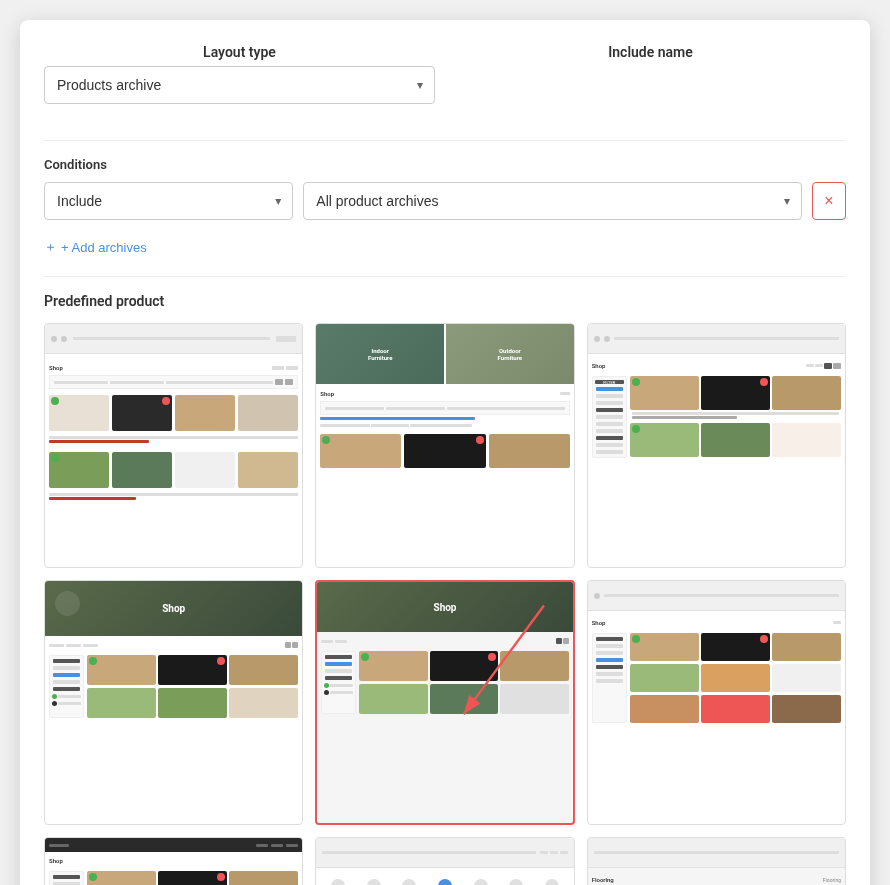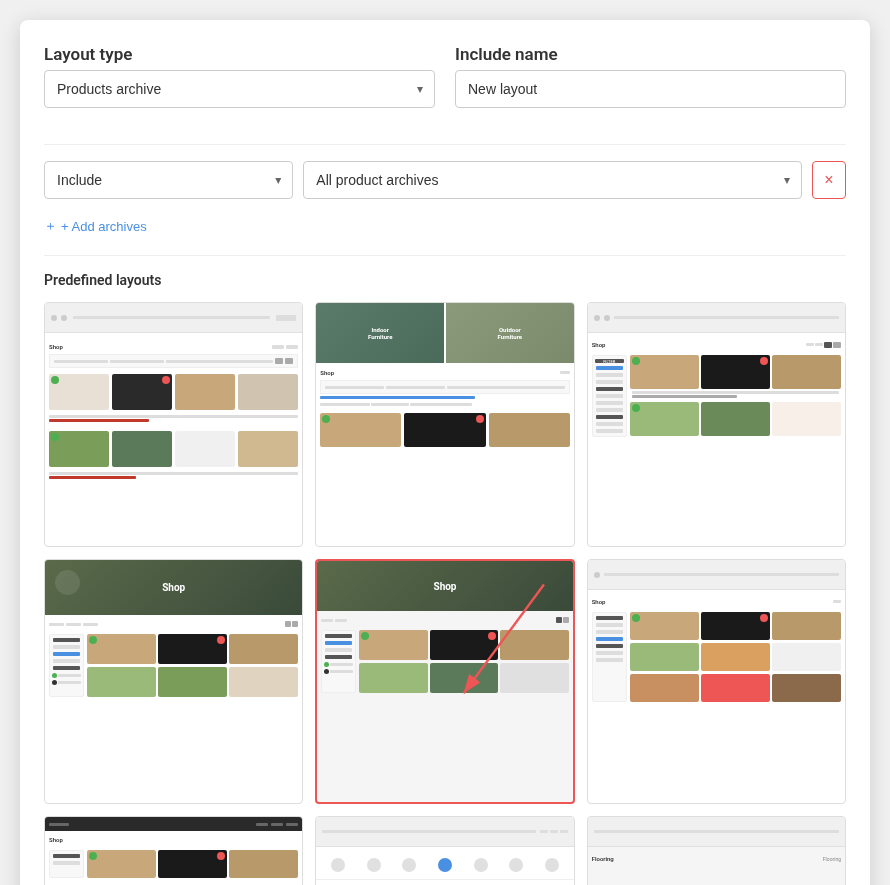--- a/index.html
+++ b/index.html
@@ -28,23 +28,24 @@
       gap: 20px;
       margin-bottom: 20px;
     }
     .form-group {
       display: flex;
       flex-direction: column;
       gap: 6px;
     }
     .form-group.half { flex: 1; }
     .form-group label {
-      font-size: 17px;
+      font-size: 14px;
       font-weight: 600;
       color: #333;
+      text-align: center;
     }
     .select-wrapper {
       position: relative;
       width: 100%;
     }
     .select-wrapper select {
       width: 100%;
       appearance: none;
       border: 1px solid #ccc;
       border-radius: 4px;
@@ -277,27 +278,27 @@
           <option>Products archive</option>
           <option>Single product</option>
           <option>Homepage</option>
           <option>Blog</option>
         </select>
         <span class="chevron">▾</span>
       </div>
     </div>
     <div class="form-group half">
       <label>Include name</label>
-      <input type="text" class="text-input" value="New layout" style="">
     </div>
   </div>
 
   <hr class="divider">
 
   <div class="conditions-section">
+    <div class="conditions-label">Conditions</div>
     <div class="condition-row">
       <div class="select-wrapper">
         <select>
           <option>Include</option>
           <option>Exclude</option>
         </select>
         <span class="chevron">▾</span>
       </div>
       <div class="select-wrapper wide">
         <select>
@@ -312,21 +313,21 @@
   </div>
 
   <button class="add-condition-btn">
     <span>＋</span>
     <span>+ Add archives</span>
   </button>
 
   <hr class="divider" style="margin-top:0;">
 
   <div class="predefined-layouts-section">
-    <div class="section-title">Predefined layouts</div>
+    <div class="section-title">Predefined product</div>
 
     <div class="layouts-grid">
 
       <div class="layout-thumbnail thumb-1">
         <div class="thumb-inner">
           <div class="fake-header">
             <div class="fake-header-dot"></div>
             <div class="fake-header-dot"></div>
             <div style="flex:1; height:3px; background:#ddd; border-radius:1px; margin:0 2px;"></div>
             <div style="width:20px; height:6px; background:#ddd; border-radius:1px;"></div>

